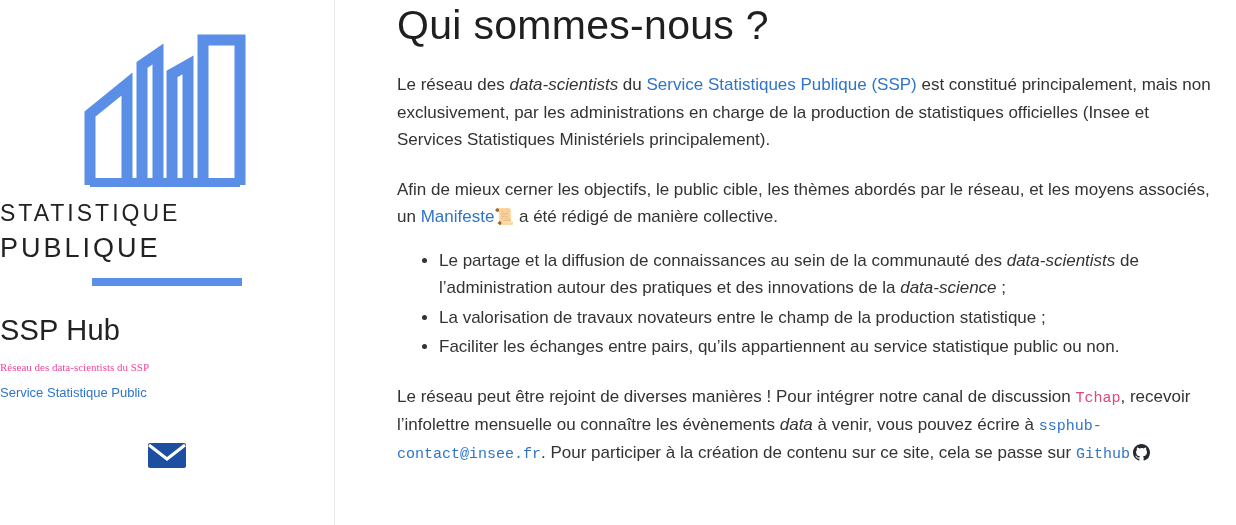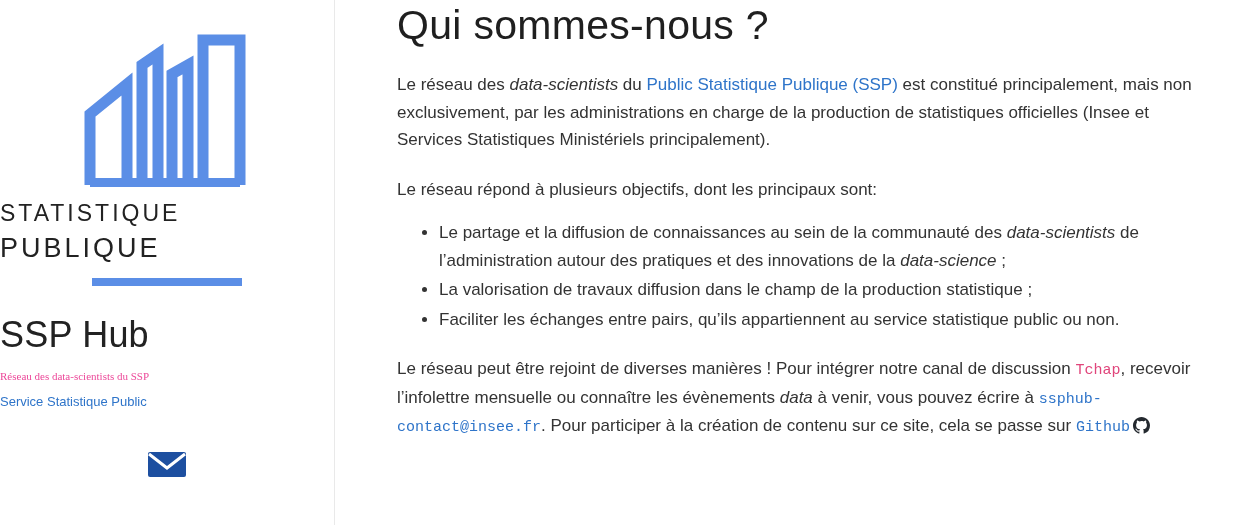--- a/index.html
+++ b/index.html
@@ -28,21 +28,21 @@
     border-right: 1px solid #e9e9e9;
   }
   .logo-wrap {
     display: flex;
     justify-content: center;
     align-items: flex-start;
     height: 240px;
   }
   .logo-svg { display: block; }
   .site-title {
-    font-size: 36px;
+    font-size: 29px;
     color: #222;
     margin-top: 6px;
     letter-spacing: 0.2px;
   }
   .site-sub {
     font-size: 11px;
     color: #ec4899;
     margin-top: 14px;
     font-family: Liberation Serif, serif;
   }
@@ -152,32 +152,34 @@
         </svg>
       </a>
     </div>
   </aside>
 
   <main class="content">
 
     <h1 class="page-title">Qui sommes-nous ?</h1>
 
     <p class="para">
-      <span>Le réseau des </span><span class="em">data-scientists</span><span> du </span><a href="#" class="inline-link">Public Statistique Publique (SSP)</a><span> est constitué principalement, mais non exclusivement, par les administrations en charge de la production de statistiques officielles (Insee et Services Statistiques Ministériels principalement).</span>
+      <span>Le réseau des </span><span class="em">data-scientists</span><span> du </span><a href="#" class="inline-link">Service Statistiques Publique (SSP)</a><span> est constitué principalement, mais non exclusivement, par les administrations en charge de la production de statistiques officielles (Insee et Services Statistiques Ministériels principalement).</span>
     </p>
 
+    <p class="para">
+      <span>Afin de mieux cerner les objectifs, le public cible, les thèmes abordés par le réseau, et les moyens associés, un </span><a href="#" class="inline-link">Manifeste</a><span class="emoji-scroll">📜</span><span> a été rédigé de manière collective.</span>
+    </p>
 
-    <p class="para">Le réseau répond à plusieurs objectifs, dont les principaux sont:</p>
 
     <ul class="objectives">
       <li>
         <span>Le partage et la diffusion de connaissances au sein de la communauté des </span><span class="em">data-scientists</span><span> de l’administration autour des pratiques et des innovations de la </span><span class="em">data-science</span><span> ;</span>
       </li>
       <li>
-        <span>La valorisation de travaux diffusion dans le champ de la production statistique ;</span>
+        <span>La valorisation de travaux novateurs entre le champ de la production statistique ;</span>
       </li>
       <li>
         <span>Faciliter les échanges entre pairs, qu’ils appartiennent au service statistique public ou non.</span>
       </li>
     </ul>
 
     <p class="para">
       <span>Le réseau peut être rejoint de diverses manières ! Pour intégrer notre canal de discussion </span><span class="mono-pink">Tchap</span><span>, recevoir l’infolettre mensuelle ou connaître les évènements </span><span class="em">data</span><span> à venir, vous pouvez écrire à </span><a href="#" class="mono-link">ssphub-contact@insee.fr</a><span>. Pour participer à la création de contenu sur ce site, cela se passe sur </span><a href="#" class="mono-link">Github</a><span class="gh-icon"><svg width="17" height="17" viewBox="0 0 16 16">
             <path fill="#24292f" d="M8 0C3.58 0 0 3.58 0 8c0 3.54 2.29 6.53 5.47 7.59.4.07.55-.17.55-.38 0-.19-.01-.82-.01-1.49-2.01.37-2.53-.49-2.69-.94-.09-.23-.48-.94-.82-1.13-.28-.15-.68-.52-.01-.53.63-.01 1.08.58 1.23.82.72 1.21 1.87.87 2.33.66.07-.52.28-.87.51-1.07-1.78-.2-3.64-.89-3.64-3.95 0-.87.31-1.59.82-2.15-.08-.2-.36-1.02.08-2.12 0 0 .67-.21 2.2.82a7.4 7.4 0 0 1 2-.27c.68 0 1.36.09 2 .27 1.53-1.04 2.2-.82 2.2-.82.44 1.1.16 1.92.08 2.12.51.56.82 1.27.82 2.15 0 3.07-1.87 3.75-3.65 3.95.29.25.54.73.54 1.48 0 1.07-.01 1.93-.01 2.2 0 .21.15.46.55.38A8.01 8.01 0 0 0 16 8c0-4.42-3.58-8-8-8Z"></path>
           </svg></span>

